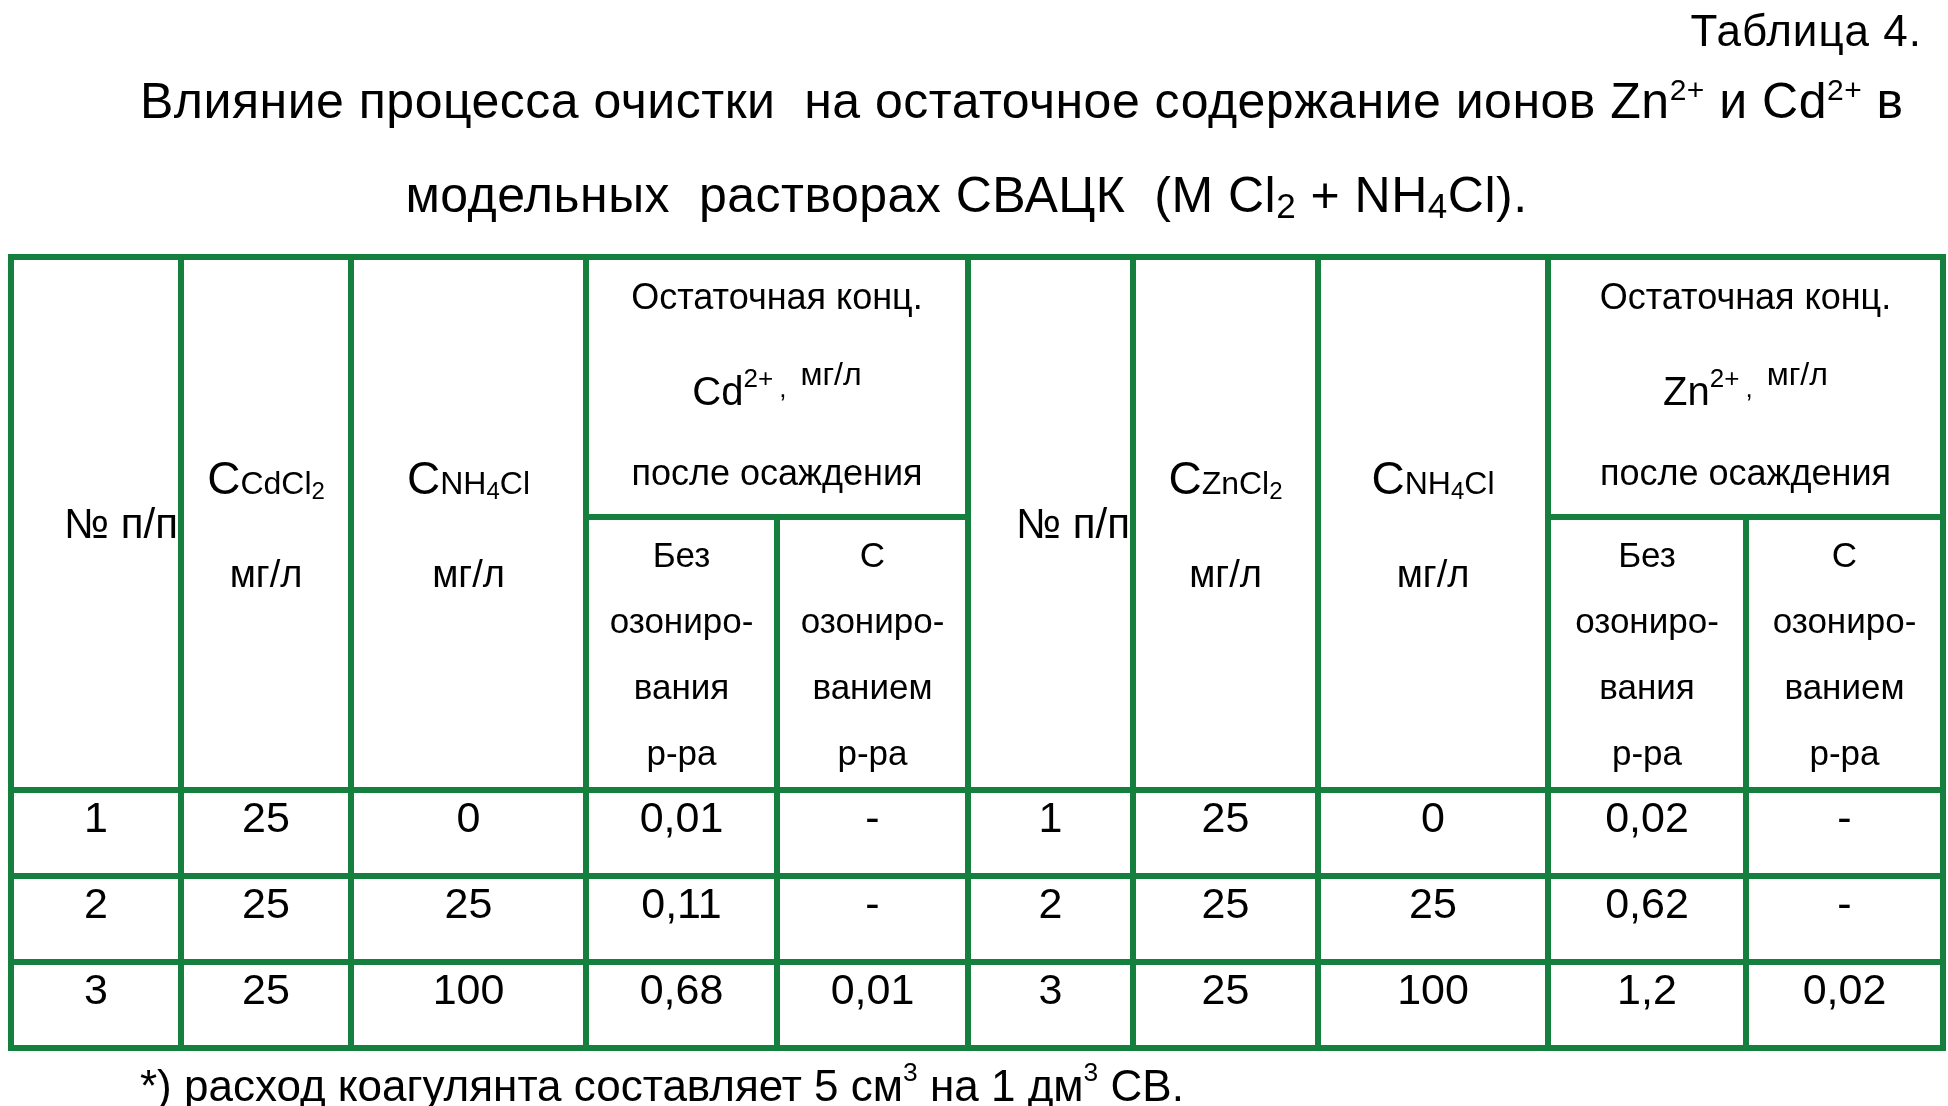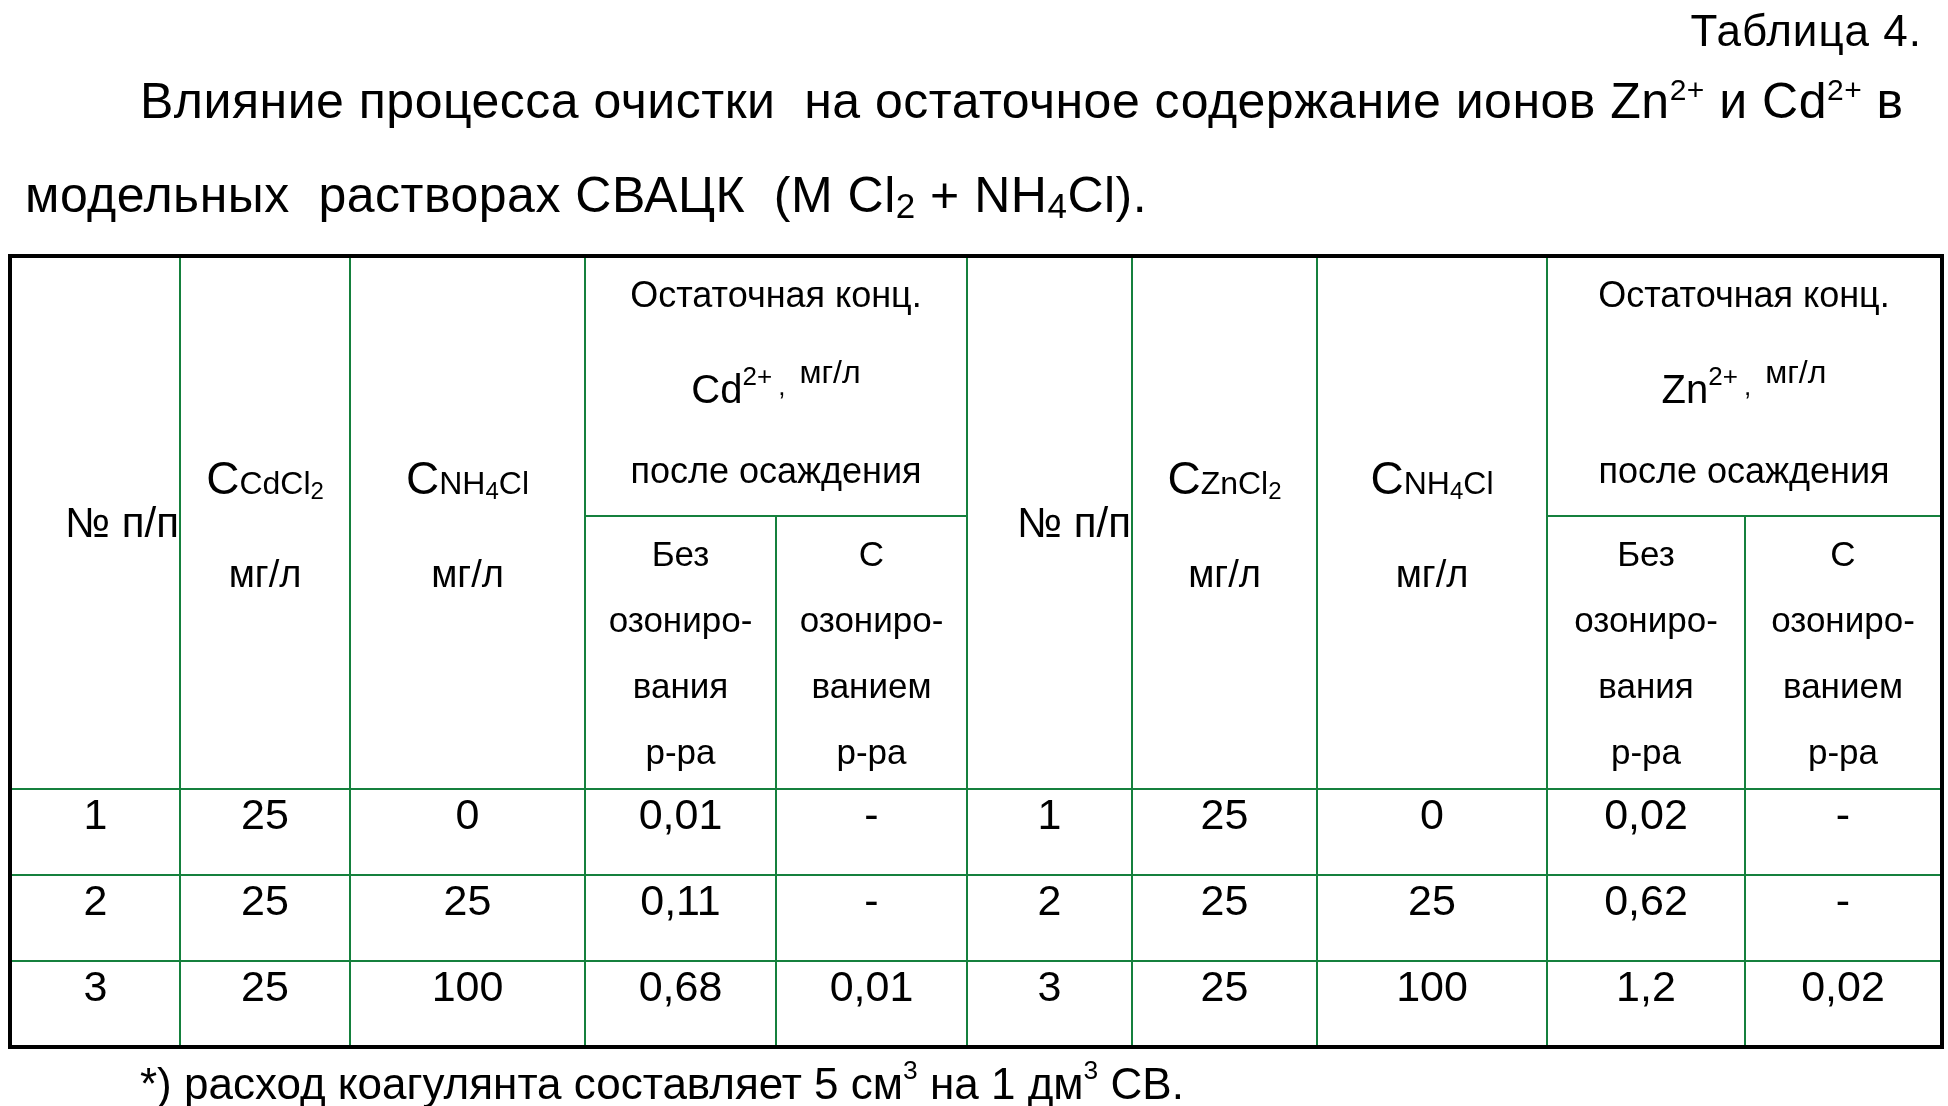--- a/index.html
+++ b/index.html
@@ -13,32 +13,32 @@
 
   .caption {
     text-align: right;
     font-size: 44px;
     padding: 6px 26px 0 0;
     letter-spacing: 1px;
   }
 
   .title-line { font-size: 50px; white-space: pre-wrap; letter-spacing: 0.5px; }
   .title-line1 { margin: 16px 40px 0 140px; }
-  .title-line2 { margin: 36px 40px 0 25px; }
+  .title-line2 { margin: 36px 40px 0 25px; text-align: center; }
   .sup { font-size: 60%; vertical-align: 18px; }
   .subscr { font-size: 70%; vertical-align: -6px; }
 
   table.maintbl {
     border-collapse: collapse;
     table-layout: fixed;
     margin: 28px 0 0 8px;
     width: 1932px;
     border: 4px solid #000;
   }
-  table.maintbl td { border: 2px solid #15803d; padding: 0; text-align: center; }
+  table.maintbl td { border: 6px solid #15803d; padding: 0; text-align: center; }
 
   td.hcell {
     height: 533px;
     vertical-align: middle;
     padding-top: 150px;
     padding-left: 22px;
     text-align: left;
     font-size: 42px;
   }
   td.hcell.nocell { text-align: right; }

